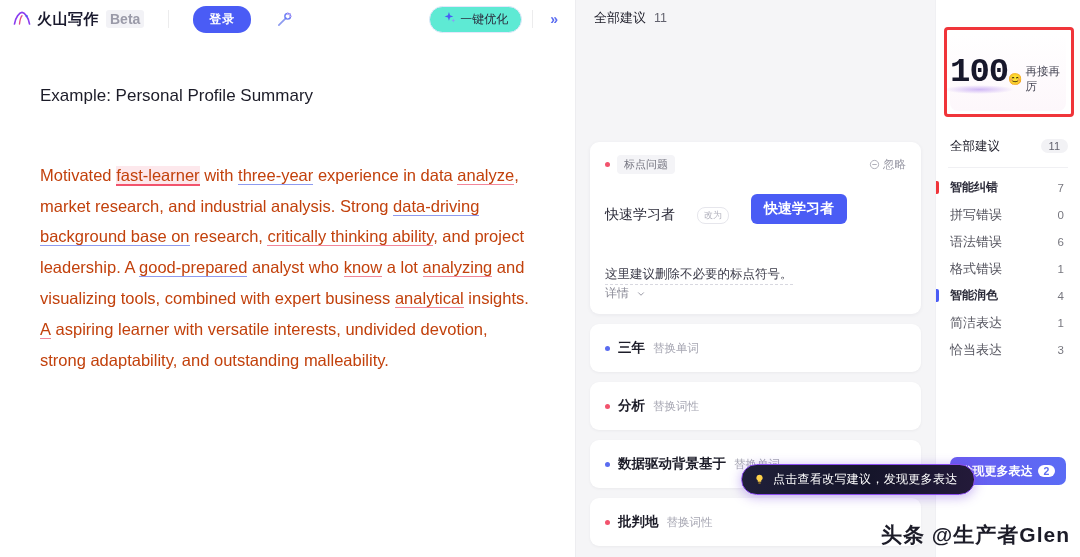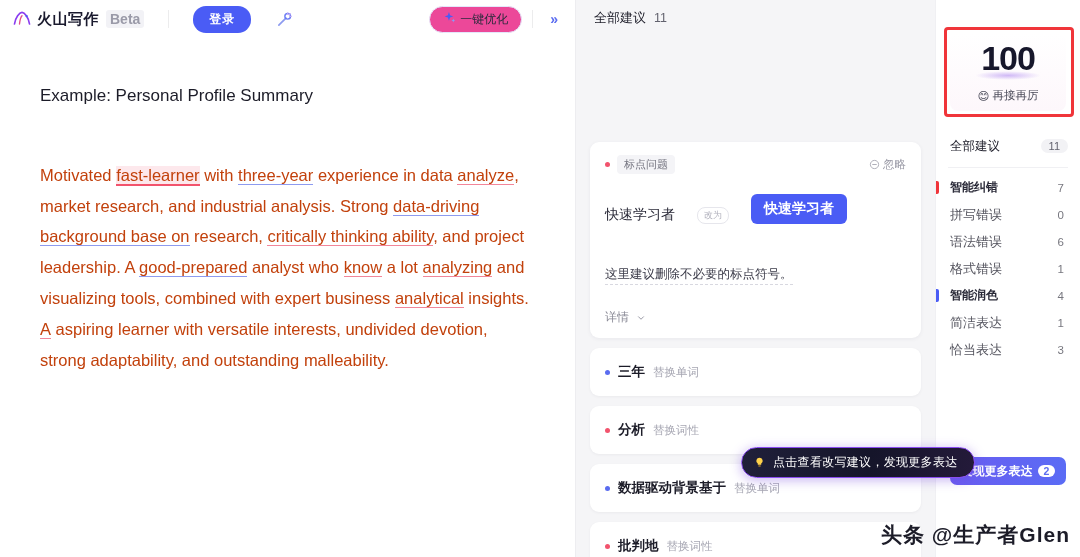--- a/index.html
+++ b/index.html
@@ -34,21 +34,21 @@
     padding: 5px 16px; border-radius: 13px; border: none; cursor: pointer;
     letter-spacing: 1px;
   }
   .magic-icon-btn {
     width: 26px; height: 26px; display: flex; align-items: center;
     justify-content: center; cursor: pointer; border-radius: 6px;
   }
   .topbar-right { margin-left: auto; display: flex; align-items: center; gap: 6px; }
   .optimize-btn {
     display: flex; align-items: flex-start; gap: 4px;
-    background: #ec4899; border: 1px solid #e4e7fb; border-radius: 14px;
+    background: #5eead4; border: 1px solid #e4e7fb; border-radius: 14px;
     padding: 4px 13px; font-size: 12px; color: #2a2a3c; cursor: pointer;
   }
   .chev-btn {
     color: #5a6cf0; font-size: 14px; padding: 2px 7px; cursor: pointer;
     font-weight: bold;
   }
 
   .doc-area {
     flex: 1; padding: 46px 0 0 40px; overflow: hidden;
   }
@@ -104,34 +104,34 @@
   }
   .new-btn {
     background: #4a5cf5; color: #fff; font-size: 14px; font-weight: bold;
     padding: 6px 13px; border-radius: 6px; border: none; cursor: pointer;
   }
   .card-desc {
     margin-top: 42px; font-size: 12.5px; color: #3a3a48;
     border-bottom: 1px dashed #d8d8e0; display: inline-block; padding-bottom: 1px;
   }
   .card-more {
-    margin-top: 24px; font-size: 12px; color: #8a8a96;
+    font-size: 12px; color: #8a8a96;
     display: flex; align-items: center; gap: 7px; cursor: pointer;
   }
 
   .sugg-item {
     background: #fff; border-radius: 9px; margin-top: 10px;
     padding: 15px 15px; display: flex; align-items: center; gap: 8px;
     box-shadow: 0 1px 3px rgba(30,30,60,.05); cursor: pointer;
   }
   .sugg-item .word { font-size: 13.5px; color: #1c1c28; font-weight: bold; }
   .sugg-item .kind { font-size: 11.5px; color: #a6a6b2; }
 
   .tooltip {
-    position: absolute; left: 165px; top: 447px; z-index: 40;
+    position: absolute; left: 165px; top: 464px; z-index: 40;
     display: flex; align-items: center; gap: 7px;
     background: linear-gradient(100deg,#20203a 0%,#15152a 55%,#241a3a 100%);
     border: 1.5px solid #8a4cf0; border-radius: 16px;
     padding: 6px 16px 6px 11px; white-space: nowrap;
     box-shadow: 0 2px 12px rgba(110,60,220,.4);
   }
   .tooltip-text { font-size: 12px; color: #ffffff; letter-spacing: .3px; }
 
   
   .stats-col {
@@ -139,22 +139,22 @@
     display: flex; flex-direction: column; position: relative;
     border-left: 1px solid #f0f0f3;
   }
   .score-hl {
     position: absolute; left: 8px; top: 27px; width: 130px; height: 90px;
     border: 3px solid #f0353a; border-radius: 4px; pointer-events: none; z-index: 5;
   }
   .score-box {
     margin: 33px 14px 0 14px; height: 78px; border-radius: 8px;
     background: linear-gradient(180deg,#ffffff 0%,#fdf7fb 100%);
-    display: flex; flex-direction: column; align-items: center;
-    justify-content: center; position: relative;
+    display: flex; flex-direction: row; align-items: center;
+    justify-content: center; position: relative; font-family: Liberation Mono, monospace;
   }
   .score-num {
     font-size: 34px; font-weight: bold; color: #17172b; line-height: 1;
     letter-spacing: -1px; position: relative;
   }
   .score-num::after {
     content: ""; position: absolute; left: -6px; right: -6px; bottom: -5px;
     height: 9px; border-radius: 50%;
     background: radial-gradient(ellipse at center, rgba(170,130,240,.55), rgba(170,130,240,0) 70%);
   }

